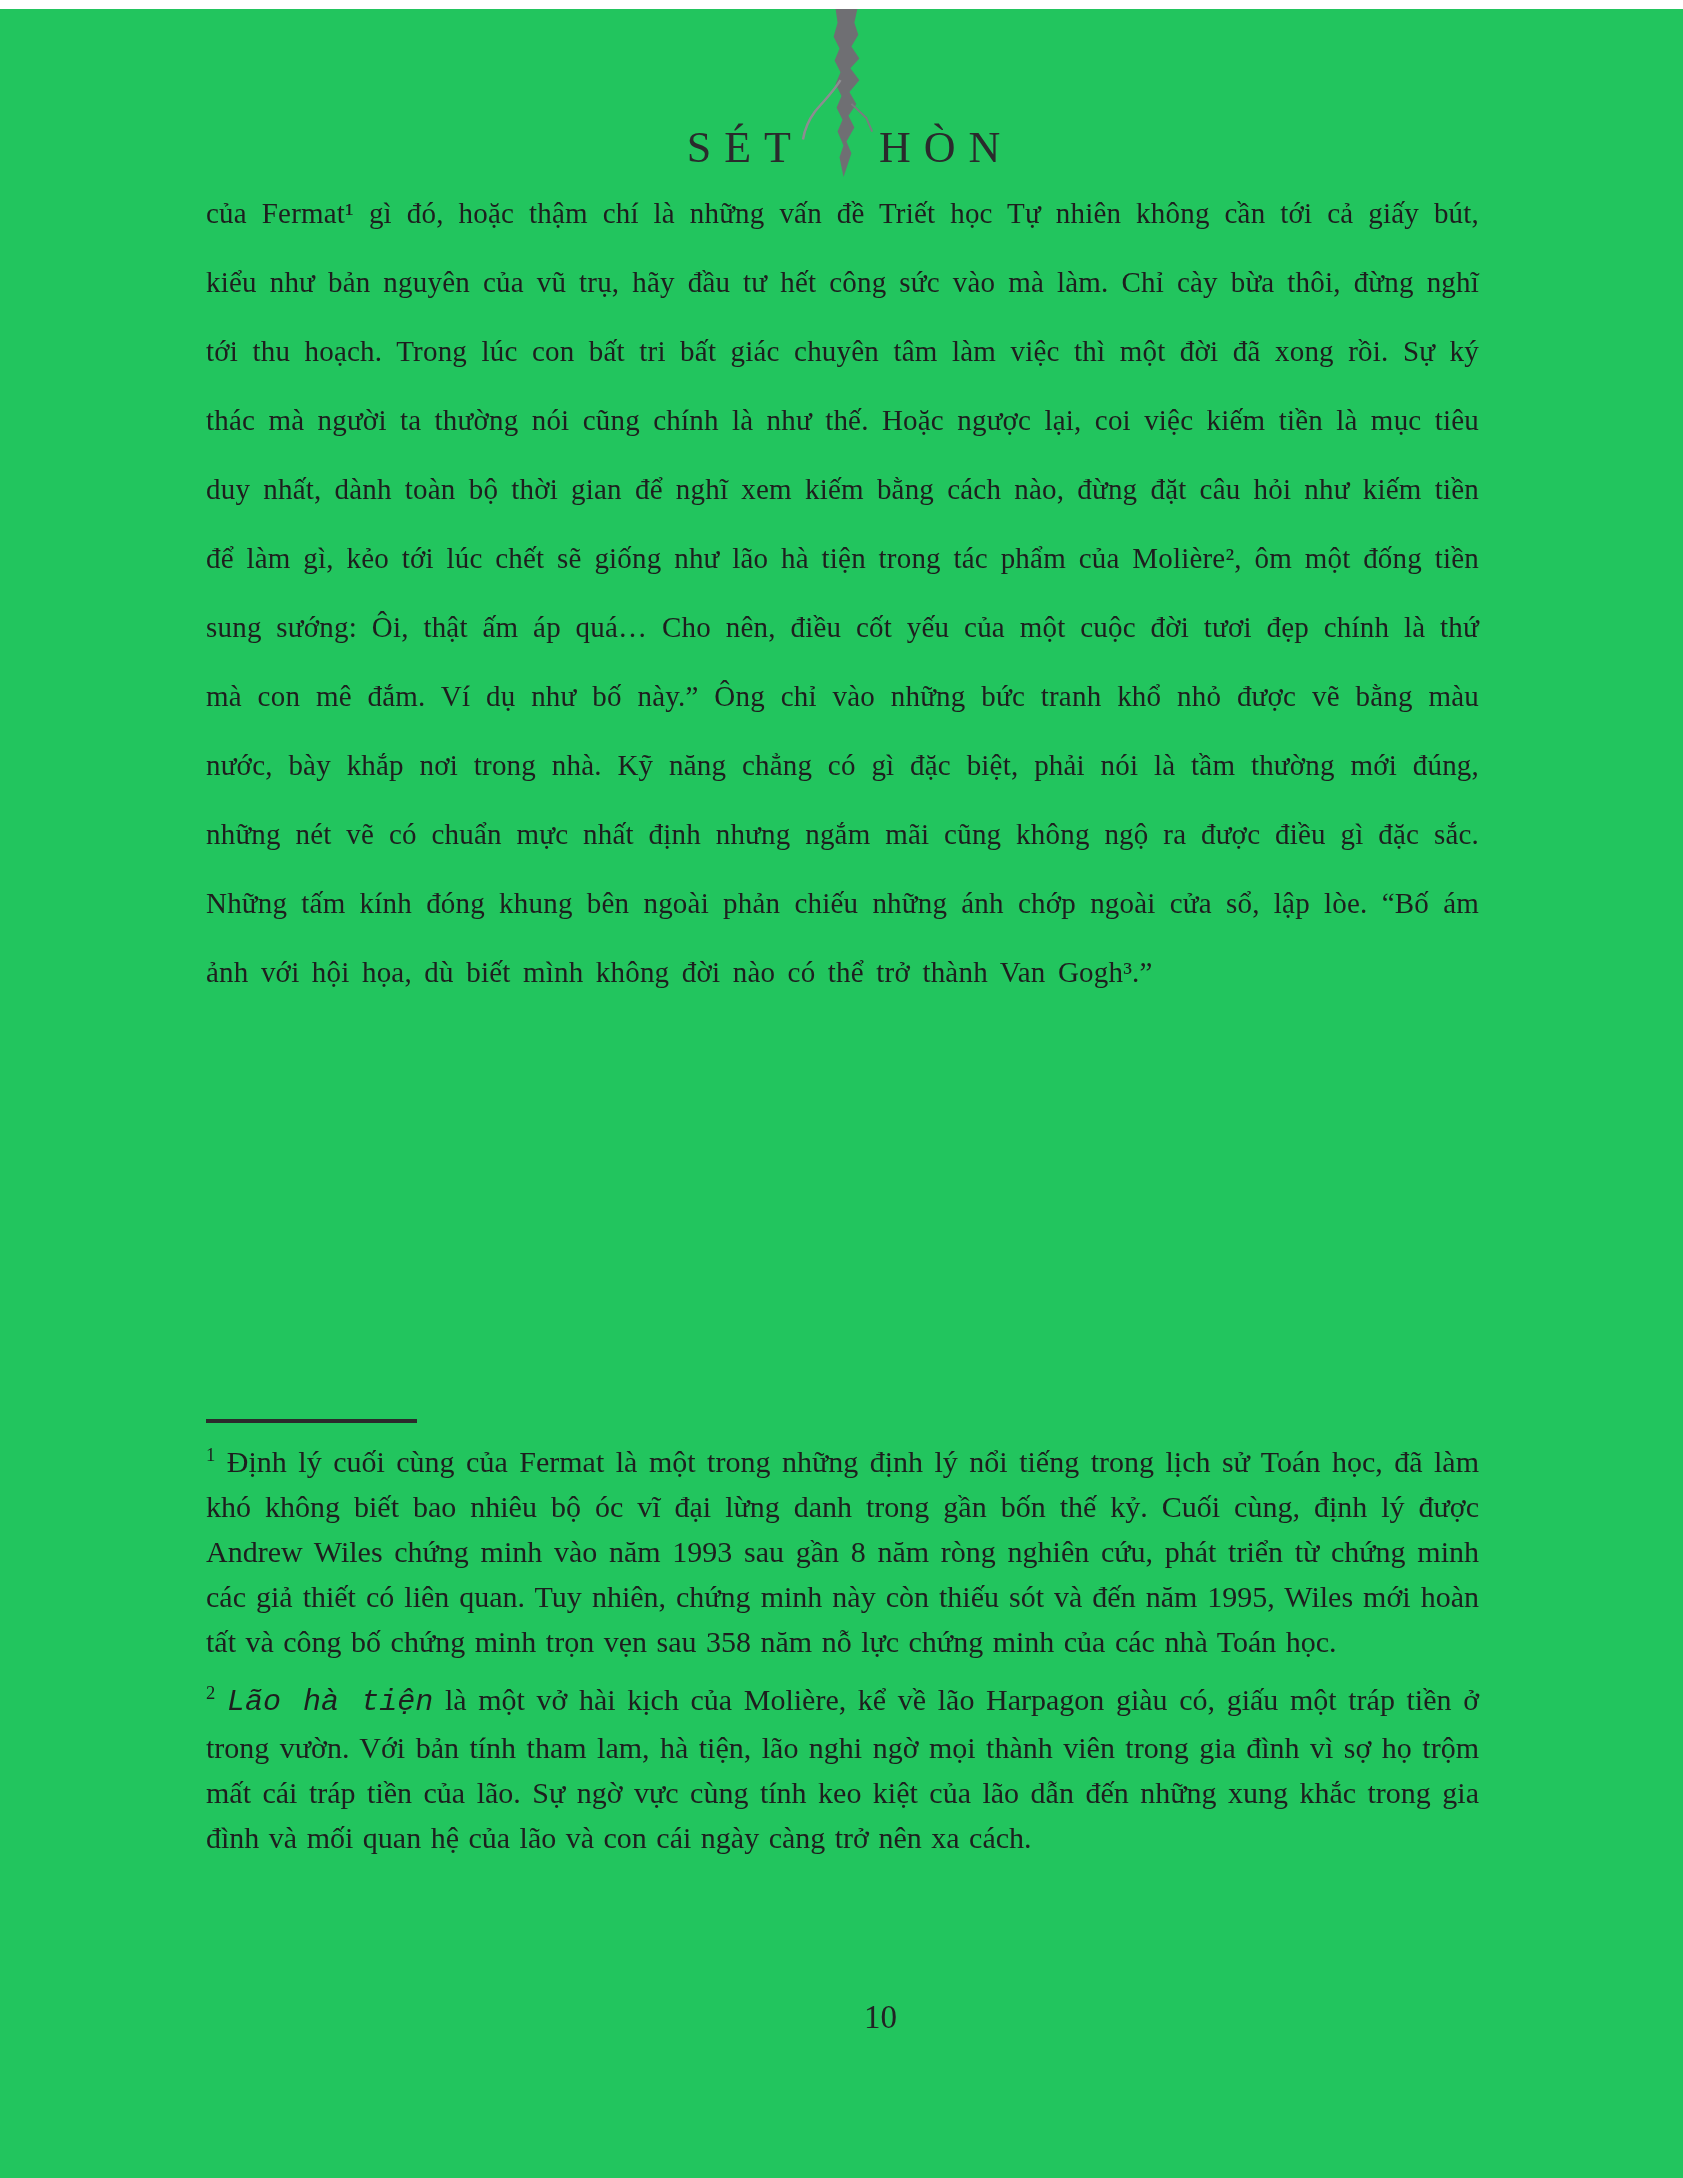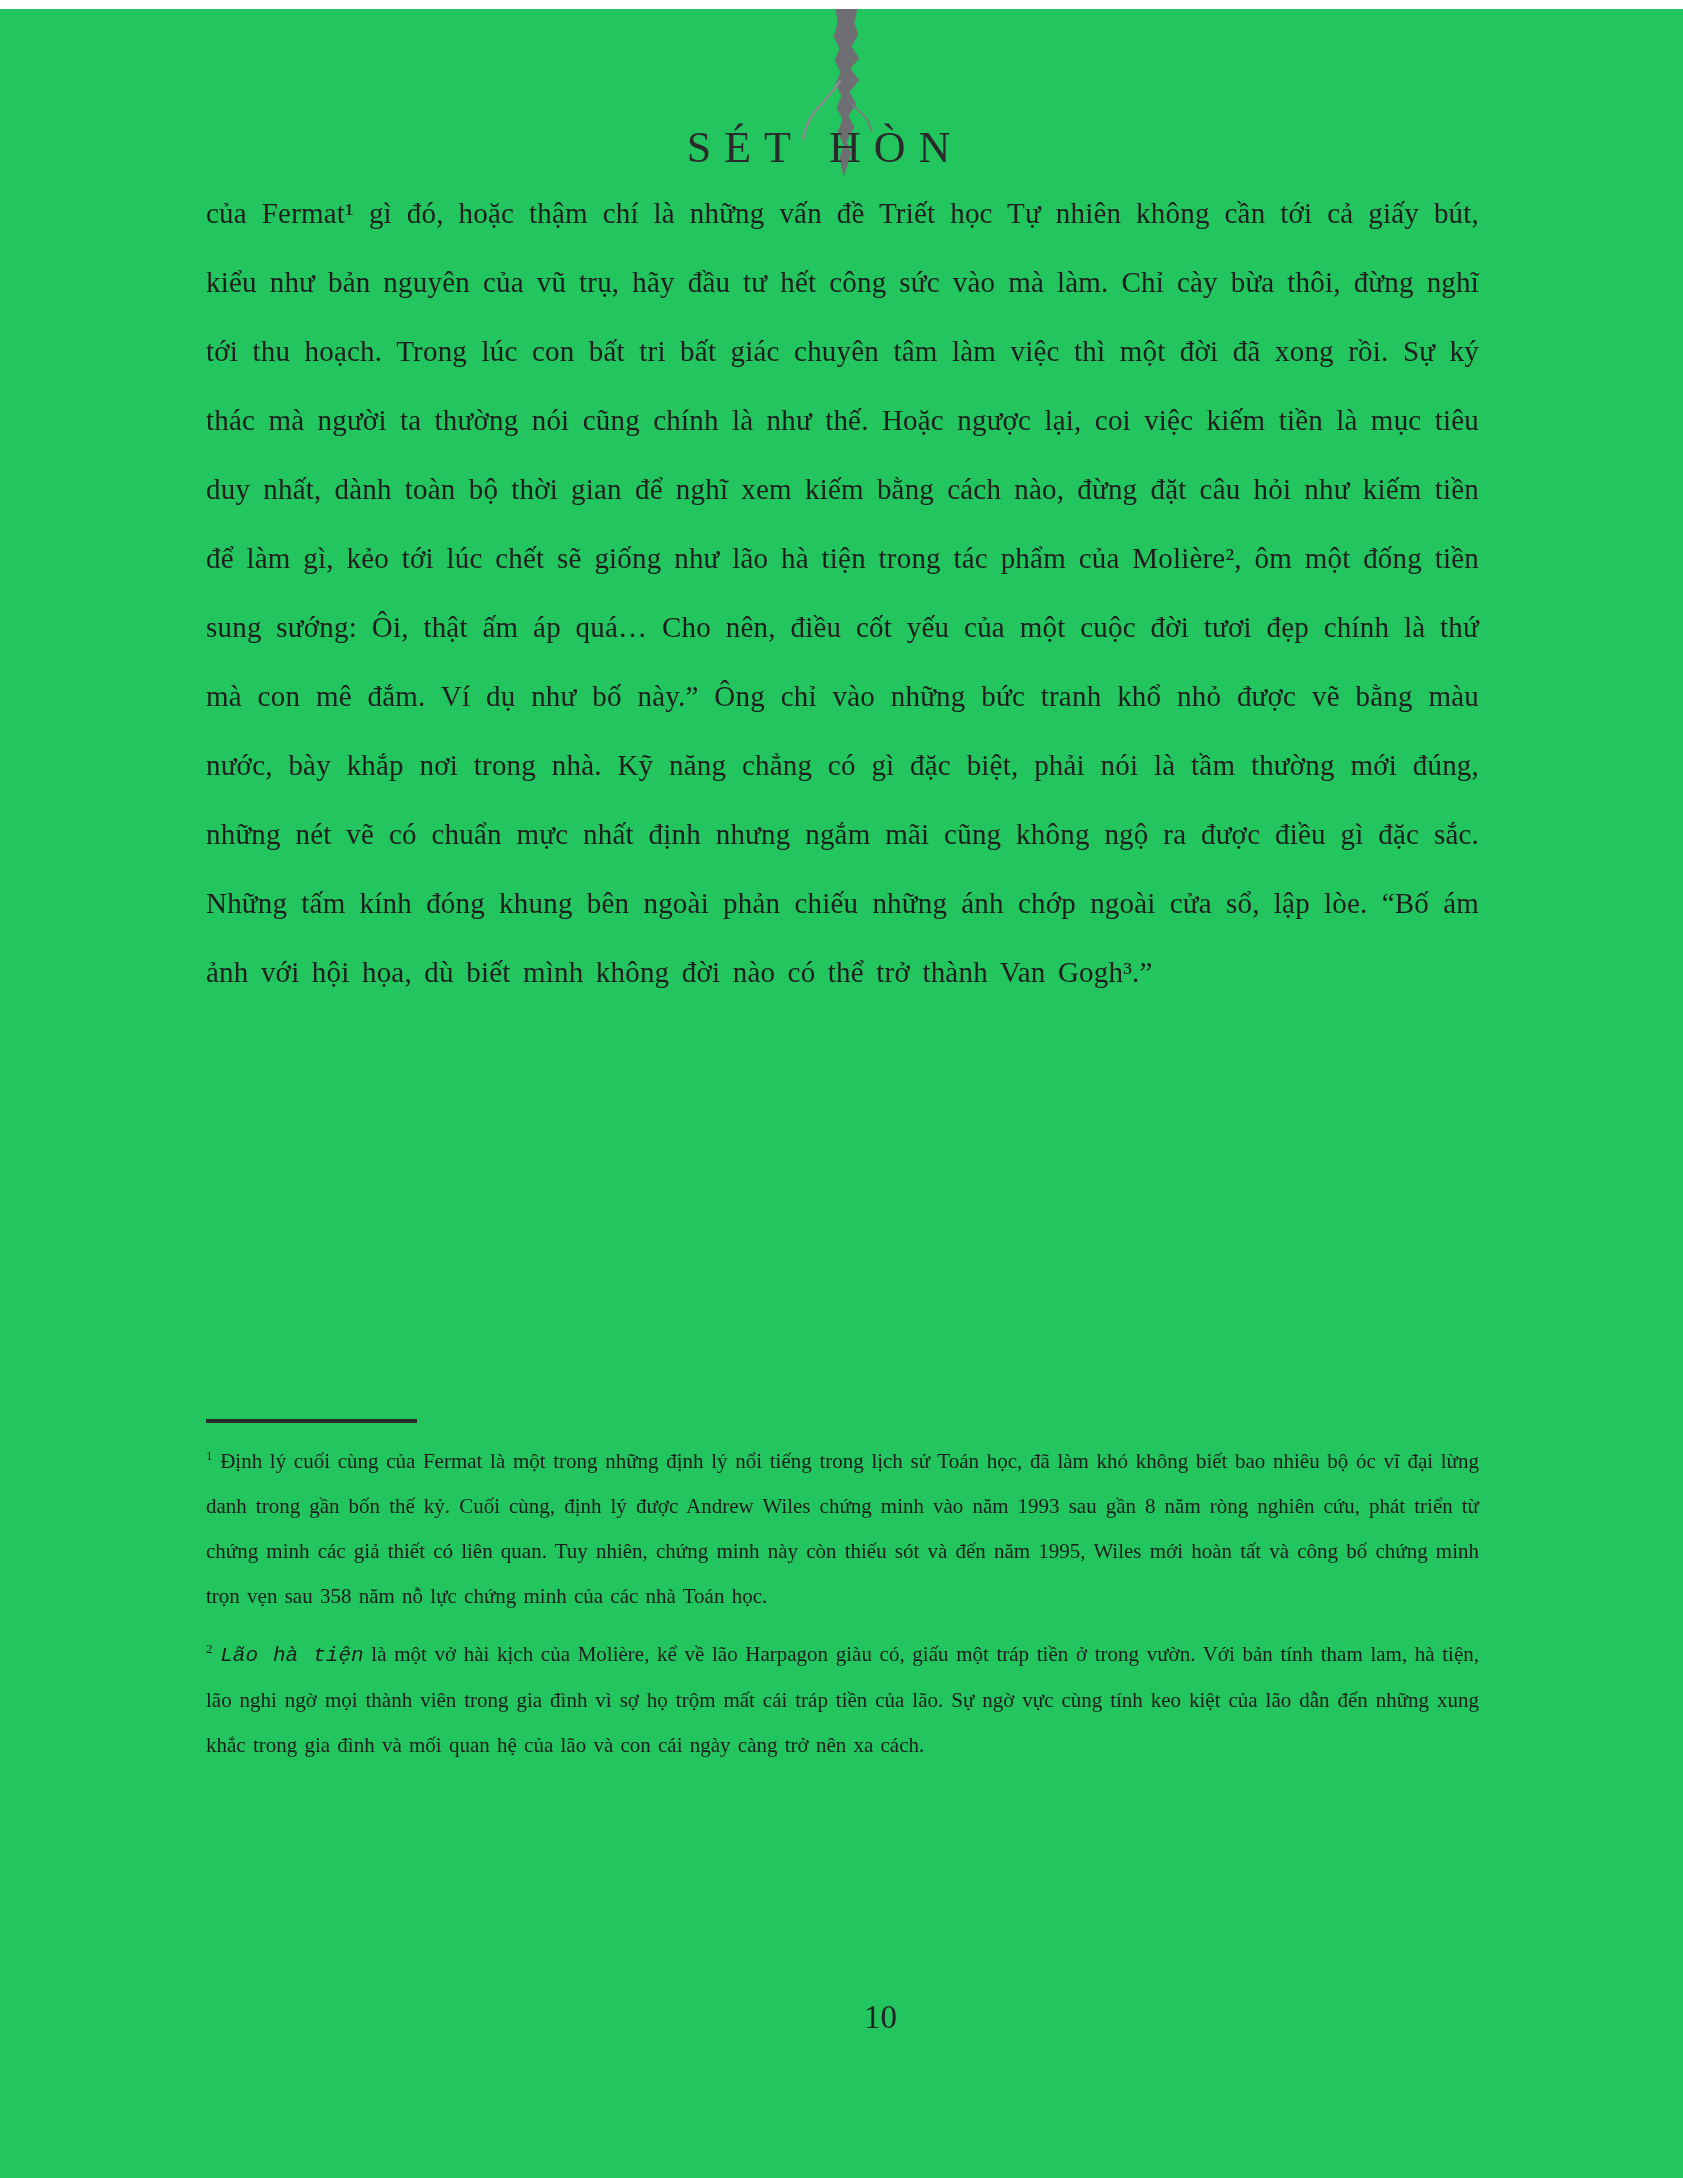--- a/index.html
+++ b/index.html
@@ -24,21 +24,21 @@
   }
   .title-left, .title-right {
     position: absolute;
     top: 113px;
     font-size: 44px;
     letter-spacing: 13px;
     color: #2a2a2c;
     white-space: nowrap;
   }
   .title-left { left: 0; width: 804px; text-align: right; }
-  .title-right { left: 829px; }
+  .title-right { left: 879px; }
 
   
   .body-text {
     position: absolute;
     left: 206px;
     top: 170px;
     width: 1273px;
     font-size: 29px;
     line-height: 69px;
     text-align: justify;
@@ -56,21 +56,21 @@
     height: 4px;
     background: #2b2b2b;
   }
 
   
   .footnotes {
     position: absolute;
     left: 206px;
     top: 1430px;
     width: 1273px;
-    font-size: 21px;
+    font-size: 30px;
     line-height: 45px;
     text-align: justify;
     word-spacing: 2px;
     color: #1e1e1e;
   }
   .footnote { margin: 0 0 13px 0; }
   .footnote:last-child { margin-bottom: 0; }
   .fn-marker {
     font-size: 0.62em;
     vertical-align: super;

